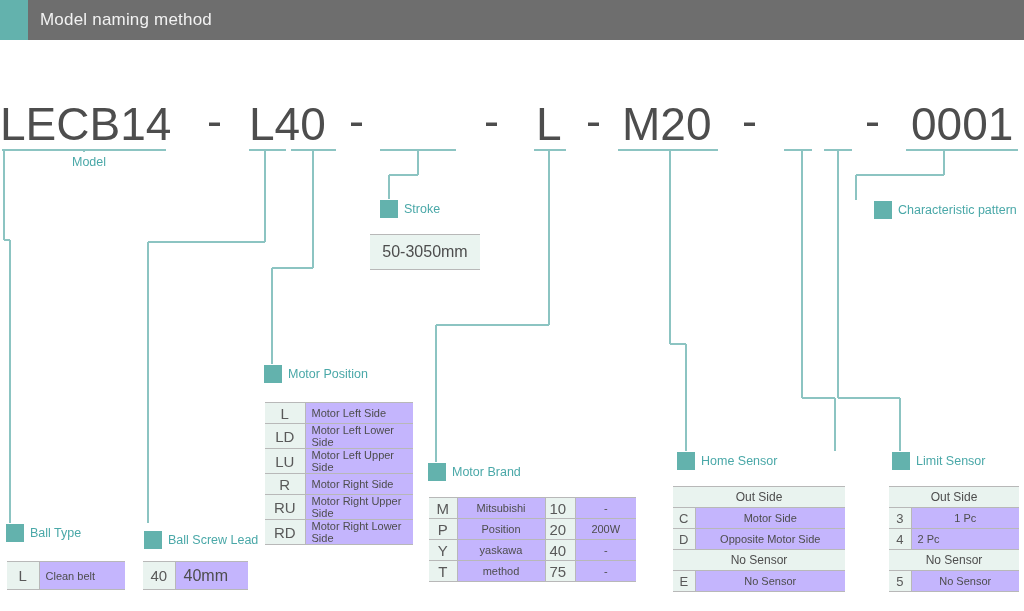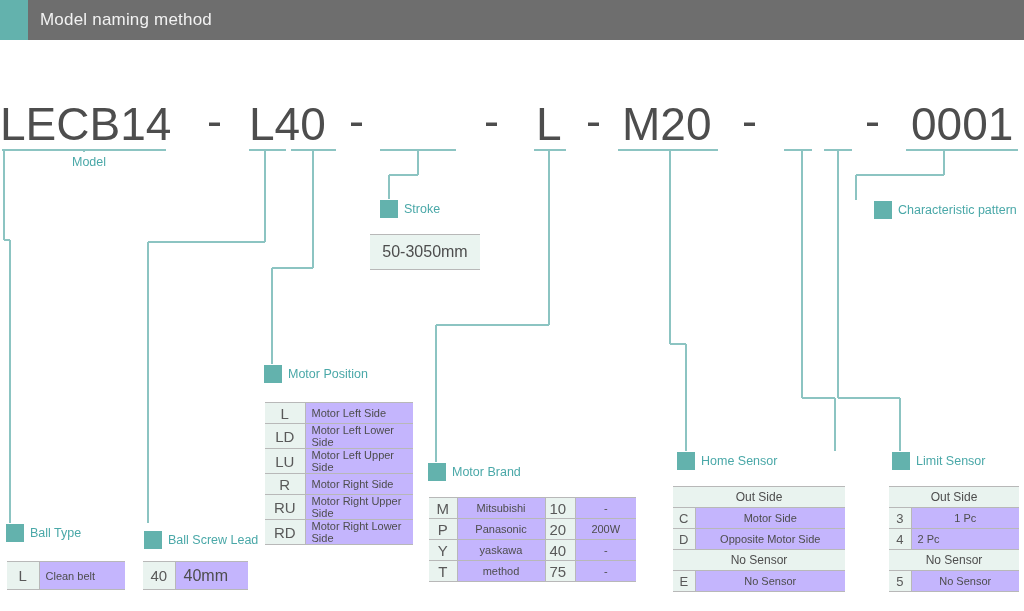--- a/index.html
+++ b/index.html
@@ -203,21 +203,21 @@
   <table class="tbl" style="left:429px;top:497px;width:207px">
     <tbody>
       <tr>
         <td class="code-cell" style="width:28px">M</td>
         <td class="desc" style="width:88px;text-align:center">Mitsubishi</td>
         <td class="num-cell" style="width:30px">10</td>
         <td class="desc" style="text-align:center">-</td>
       </tr>
       <tr>
         <td class="code-cell">P</td>
-        <td class="desc" style="text-align:center">Panasonic</td>
+        <td class="desc" style="text-align:center">Position</td>
         <td class="num-cell">20</td>
         <td class="desc" style="text-align:center">200W</td>
       </tr>
       <tr>
         <td class="code-cell">Y</td>
         <td class="desc" style="text-align:center">yaskawa</td>
         <td class="num-cell">40</td>
         <td class="desc" style="text-align:center">-</td>
       </tr>
       <tr>

